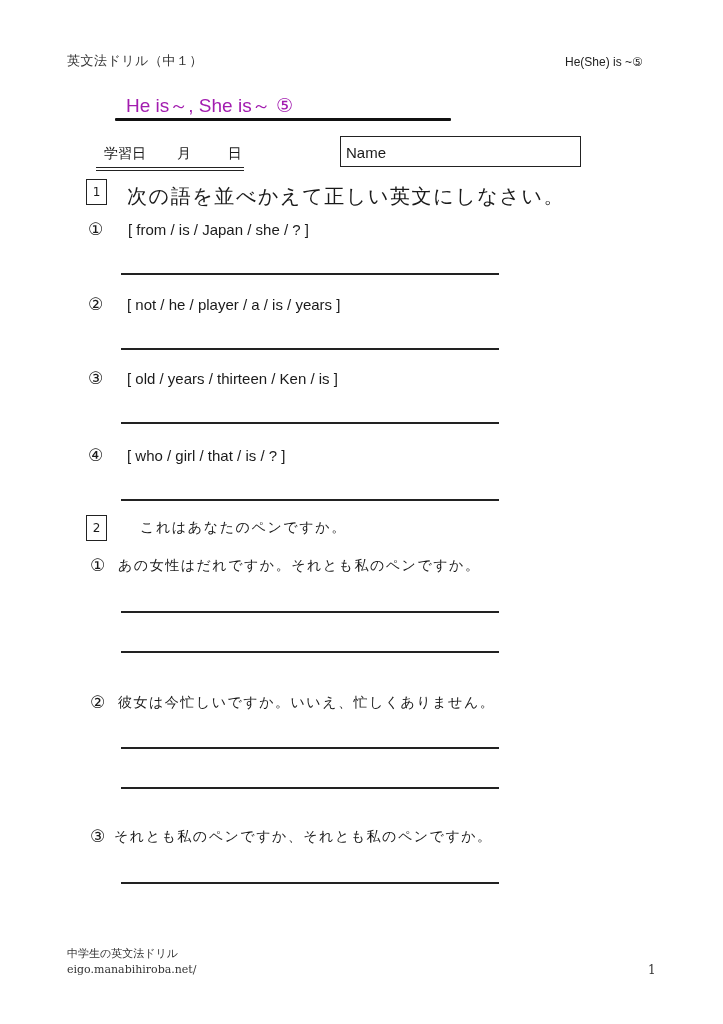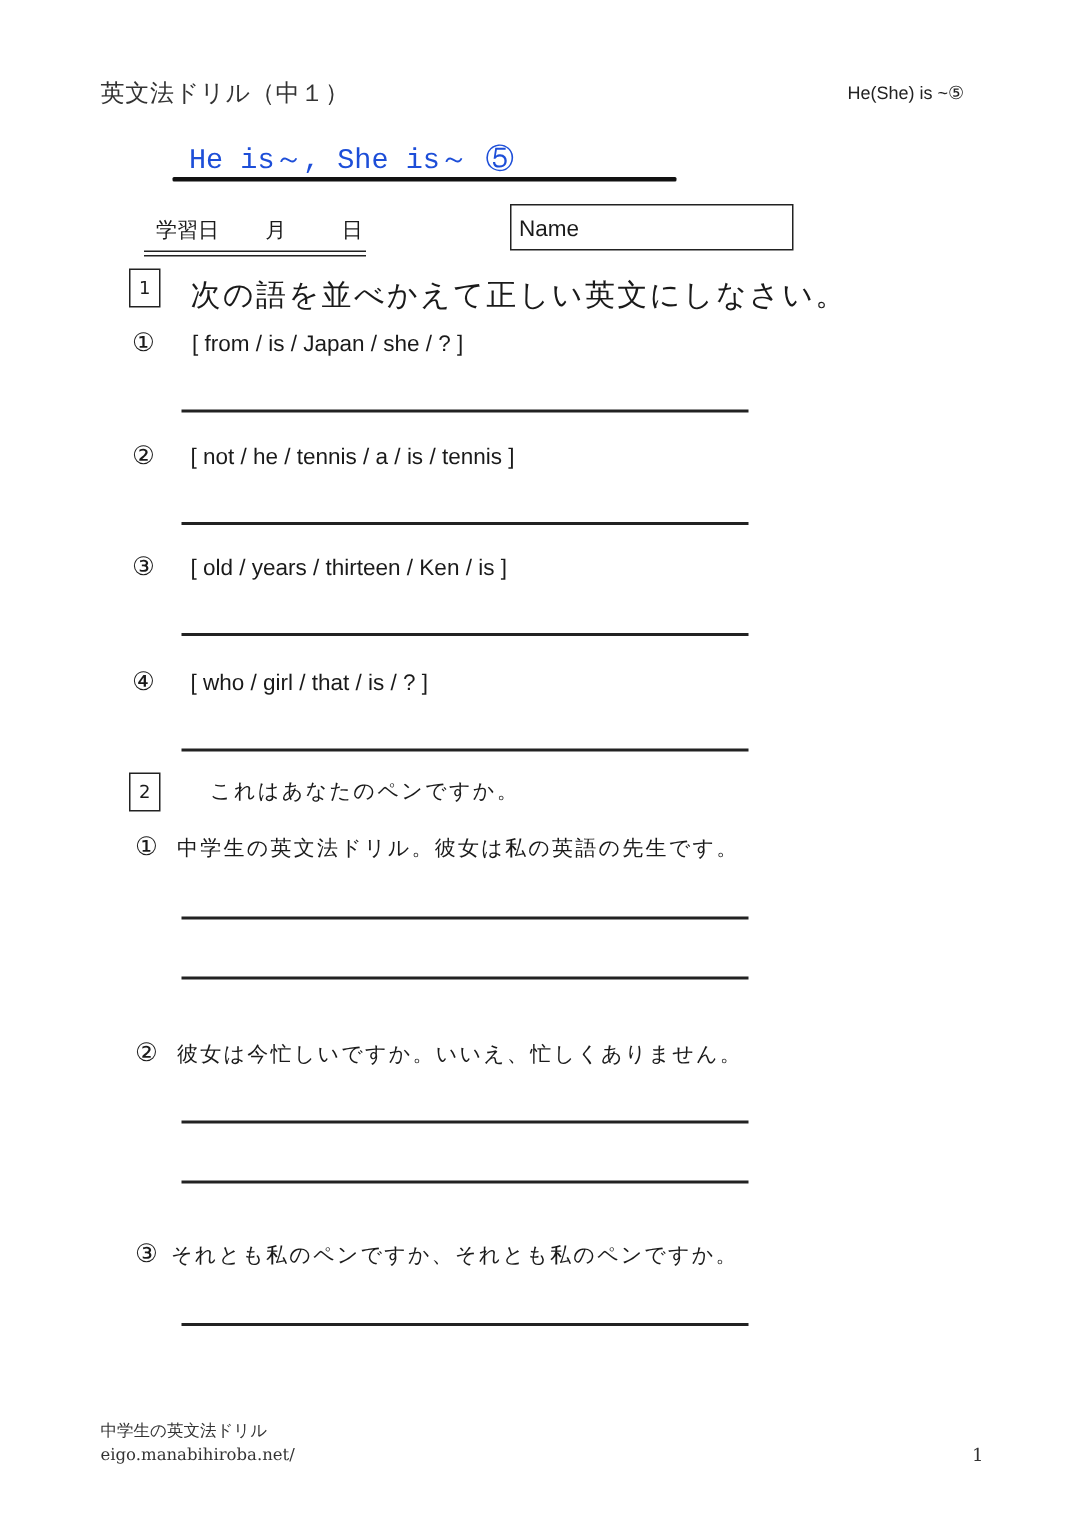--- a/index.html
+++ b/index.html
@@ -2,32 +2,32 @@
 <html><head>
 <meta charset="utf-8">
 <style>
   html, body { margin: 0; padding: 0; background: #ffffff; }
   body { width: 723px; height: 1024px; position: relative; overflow: hidden; color: #1a1a1a; }
   .abs { position: absolute; white-space: nowrap; }
   .serif { font-family: "DejaVu Serif", "Liberation Serif", serif; }
   .sans { font-family: "DejaVu Sans", "Liberation Sans", sans-serif; }
   .lsans { font-family: "Liberation Sans", "DejaVu Sans", sans-serif; }
 
-  #hdr-left { left: 67px; top: 52px; font-size: 16px; color: #333; letter-spacing: 0.5px; }
+  #hdr-left { left: 67px; top: 52px; font-size: 13px; color: #333; letter-spacing: 0.5px; }
   #hdr-right { left: 565px; top: 55px; font-size: 12px; color: #222; }
 
-  #title { left: 126px; top: 93px; font-size: 19px; color: #1d4ed8; font-family: Liberation Mono, monospace; }
+  #title { left: 126px; top: 93px; font-size: 19px; color: #a21caf; }
   #title-rule { left: 115px; top: 118px; width: 336px; height: 3px; background: #111; border-radius: 1px; }
 
   #date-label { left: 104px; top: 145px; font-size: 14px; word-spacing: 0; }
   #date-label span { display: inline-block; }
   #date-rule1 { left: 96px; top: 167px; width: 148px; height: 1px; background: #222; }
   #date-rule2 { left: 96px; top: 170px; width: 148px; height: 1px; background: #222; }
 
-  #name-box { left: 340px; top: 136px; width: 189px; height: 31px; border: 1.5px solid #222; box-sizing: border-box; }
+  #name-box { left: 340px; top: 136px; width: 241px; height: 31px; border: 1.5px solid #222; box-sizing: border-box; }
   #name-label { left: 5px; top: 7px; font-size: 15px; }
 
   .sec-num { width: 21px; height: 26px; border: 1.3px solid #222; box-sizing: border-box; text-align: center; font-size: 12px; line-height: 24px; }
   #sec1-num { left: 86px; top: 179px; }
   #sec1-inst { left: 127px; top: 183px; font-size: 20px; letter-spacing: 1.6px; }
   #sec2-num { left: 86px; top: 515px; }
   #sec2-inst { left: 140px; top: 519px; font-size: 14px; letter-spacing: 1.6px; }
 
   .circ { font-size: 17px; }
   .q-text { font-size: 15px; }
@@ -58,36 +58,36 @@
 </div>
 
 <div id="sec1-num" class="abs sec-num sans">1</div>
 <div id="sec1-inst" class="abs sans">次の語を並べかえて正しい英文にしなさい。</div>
 
 <div class="abs circ sans" style="left:88px; top:219px;">①</div>
 <div class="abs q-text lsans" style="left:128px; top:221px;">[ from / is / Japan / she / ? ]</div>
 <div class="abs answer-line" style="top:273px;"></div>
 
 <div class="abs circ sans" style="left:88px; top:294px;">②</div>
-<div class="abs q-text lsans" style="left:127px; top:296px;">[ not / he / tennis / a / is / tennis ]</div>
+<div class="abs q-text lsans" style="left:127px; top:296px;">[ not / he / player / a / is / years ]</div>
 <div class="abs answer-line" style="top:348px;"></div>
 
 <div class="abs circ sans" style="left:88px; top:368px;">③</div>
 <div class="abs q-text lsans" style="left:127px; top:370px;">[ old / years / thirteen / Ken / is ]</div>
 <div class="abs answer-line" style="top:422px;"></div>
 
 <div class="abs circ sans" style="left:88px; top:445px;">④</div>
 <div class="abs q-text lsans" style="left:127px; top:447px;">[ who / girl / that / is / ? ]</div>
 <div class="abs answer-line" style="top:499px;"></div>
 
 <div id="sec2-num" class="abs sec-num sans">2</div>
 <div id="sec2-inst" class="abs sans">これはあなたのペンですか。</div>
 
 <div class="abs circ sans" style="left:90px; top:555px;">①</div>
-<div class="abs jp-text sans" style="left:118px; top:557px;">中学生の英文法ドリル。彼女は私の英語の先生です。</div>
+<div class="abs jp-text sans" style="left:118px; top:557px;">あの女性はだれですか。それとも私のペンですか。</div>
 <div class="abs answer-line" style="top:611px;"></div>
 <div class="abs answer-line" style="top:651px;"></div>
 
 <div class="abs circ sans" style="left:90px; top:692px;">②</div>
 <div class="abs jp-text sans" style="left:118px; top:694px;">彼女は今忙しいですか。いいえ、忙しくありません。</div>
 <div class="abs answer-line" style="top:747px;"></div>
 <div class="abs answer-line" style="top:787px;"></div>
 
 <div class="abs circ sans" style="left:90px; top:826px;">③</div>
 <div class="abs jp-text sans" style="left:114px; top:828px;">それとも私のペンですか、それとも私のペンですか。</div>

